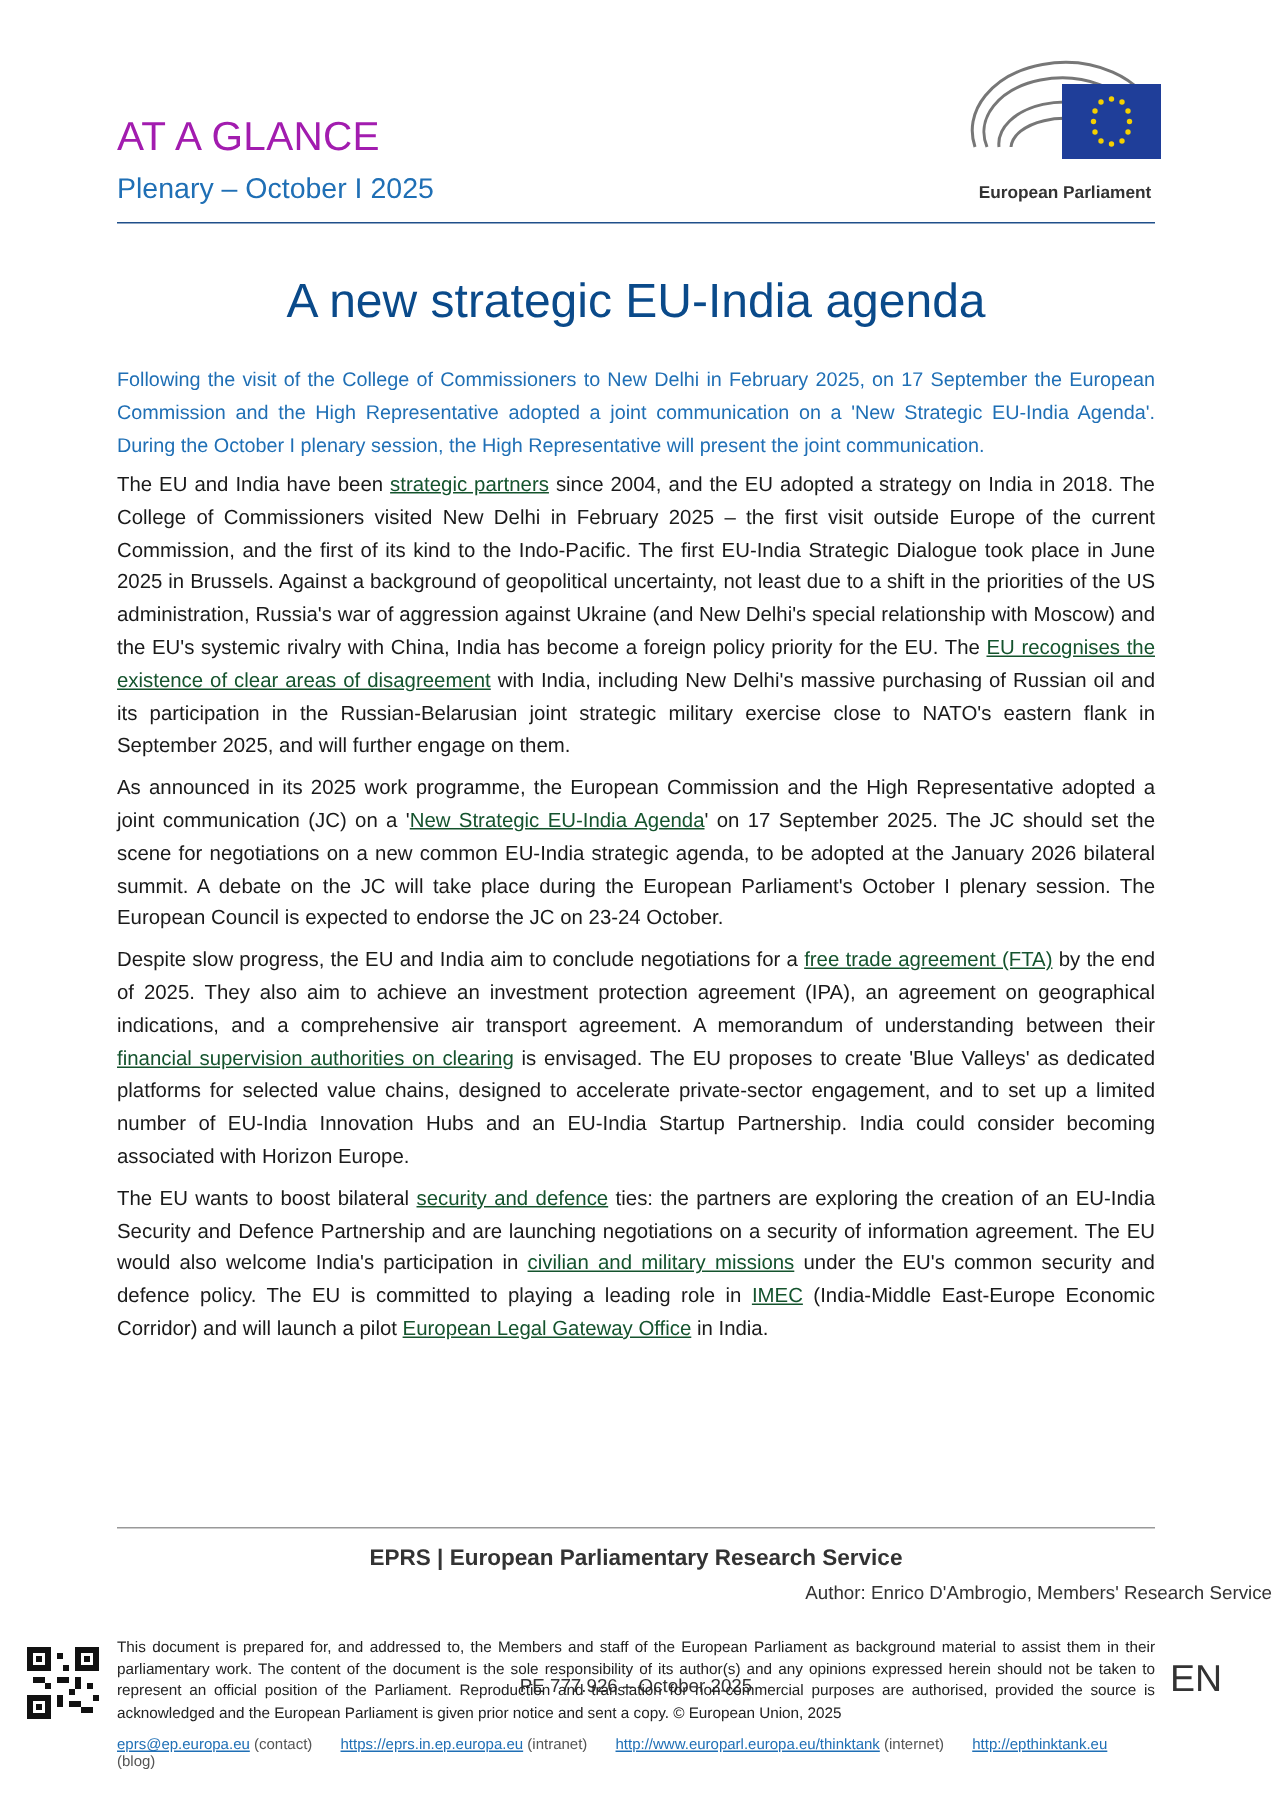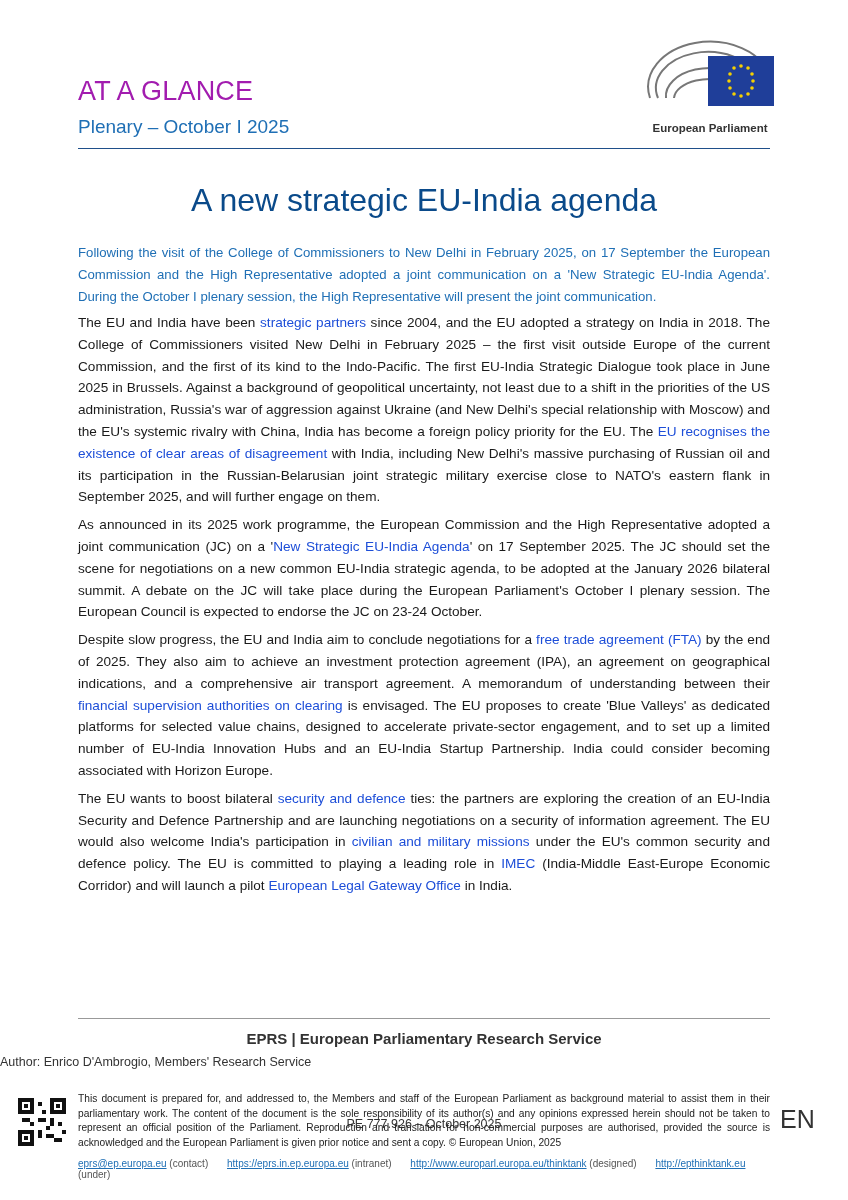--- a/index.html
+++ b/index.html
@@ -10,24 +10,24 @@
   .logo { position: absolute; left: 640px; top: 36px; width: 140px; }
   .logo .caption { font-size: 11.5px; font-weight: bold; color: #333; margin-top: 4px; text-align: center; }
   .hr-top { position: absolute; left: 78px; top: 148px; width: 692px; height: 0; border-top: 1px solid #1f4f8a; }
   .title { position: absolute; left: 78px; top: 182px; width: 692px; text-align: center;
            font-size: 32px; color: #0a4a8a; }
   .intro { position: absolute; left: 78px; top: 242px; width: 692px; font-size: 13.2px; line-height: 21.8px;
            color: #1f6fb5; text-align: justify; }
   .content { position: absolute; left: 78px; top: 312px; width: 692px; font-size: 13.6px; line-height: 21.8px; text-align: justify; }
   h2 { font-size: 18.5px; font-weight: normal; color: #1f6fb5; margin: 0 0 0 0; line-height: 28px; }
   p { margin: 0 0 6px 0; }
-  a.lnk { color: #1d4ed8; }
+  a.lnk { color: #14532d; text-decoration: underline; }
   .hr-bot { position: absolute; left: 78px; top: 1018px; width: 692px; border-top: 1px solid #999; }
   .eprs { position: absolute; left: 0; width: 848px; top: 1030px; text-align: center; font-size: 15px; font-weight: bold; color: #333; }
-  .author { position: absolute; left: 0; width: 848px; top: 1055px; text-align: left; font-size: 12.5px; color: #333; }
+  .author { position: absolute; left: 0; width: 848px; top: 1055px; text-align: right; font-size: 12.5px; color: #333; }
   .pe { position: absolute; left: 0; width: 848px; top: 1073px; text-align: center; font-size: 12.5px; color: #333; margin-top: 44px; }
   .disclaimer { position: absolute; left: 78px; top: 1092px; width: 692px; font-size: 10.2px; line-height: 14.6px; color: #222; text-align: justify; }
   .qr { position: absolute; left: 18px; top: 1098px; width: 48px; height: 48px; }
   .en { position: absolute; left: 780px; top: 1105px; font-size: 25px; color: #333; }
   .footer-links { position: absolute; left: 78px; top: 1158px; width: 700px; font-size: 10px; color: #555; }
   .footer-links span.item { margin-right: 16px; }
   .footer-links a { color: #1f6fb5; text-decoration: underline; }
 </style>
 </head>
 <body>
@@ -107,15 +107,15 @@
       <rect x="11" y="8" width="1" height="1"></rect>
   </g>
 </svg>
 
 <div class="disclaimer">This document is prepared for, and addressed to, the Members and staff of the European Parliament as background material to assist them in their parliamentary work. The content of the document is the sole responsibility of its author(s) and any opinions expressed herein should not be taken to represent an official position of the Parliament. Reproduction and translation for non-commercial purposes are authorised, provided the source is acknowledged and the European Parliament is given prior notice and sent a copy. © European Union, 2025</div>
 <div class="en">EN</div>
 
 <div class="footer-links">
   <span class="item"><a>eprs@ep.europa.eu</a> <span>(contact)</span></span>
   <span class="item"><a>https://eprs.in.ep.europa.eu</a> <span>(intranet)</span></span>
-  <span class="item"><a>http://www.europarl.europa.eu/thinktank</a> <span>(designed)</span></span>
-  <span class="item"><a>http://epthinktank.eu</a> <span>(under)</span></span>
+  <span class="item"><a>http://www.europarl.europa.eu/thinktank</a> <span>(internet)</span></span>
+  <span class="item"><a>http://epthinktank.eu</a> <span>(blog)</span></span>
 </div>
 
 </body></html>

